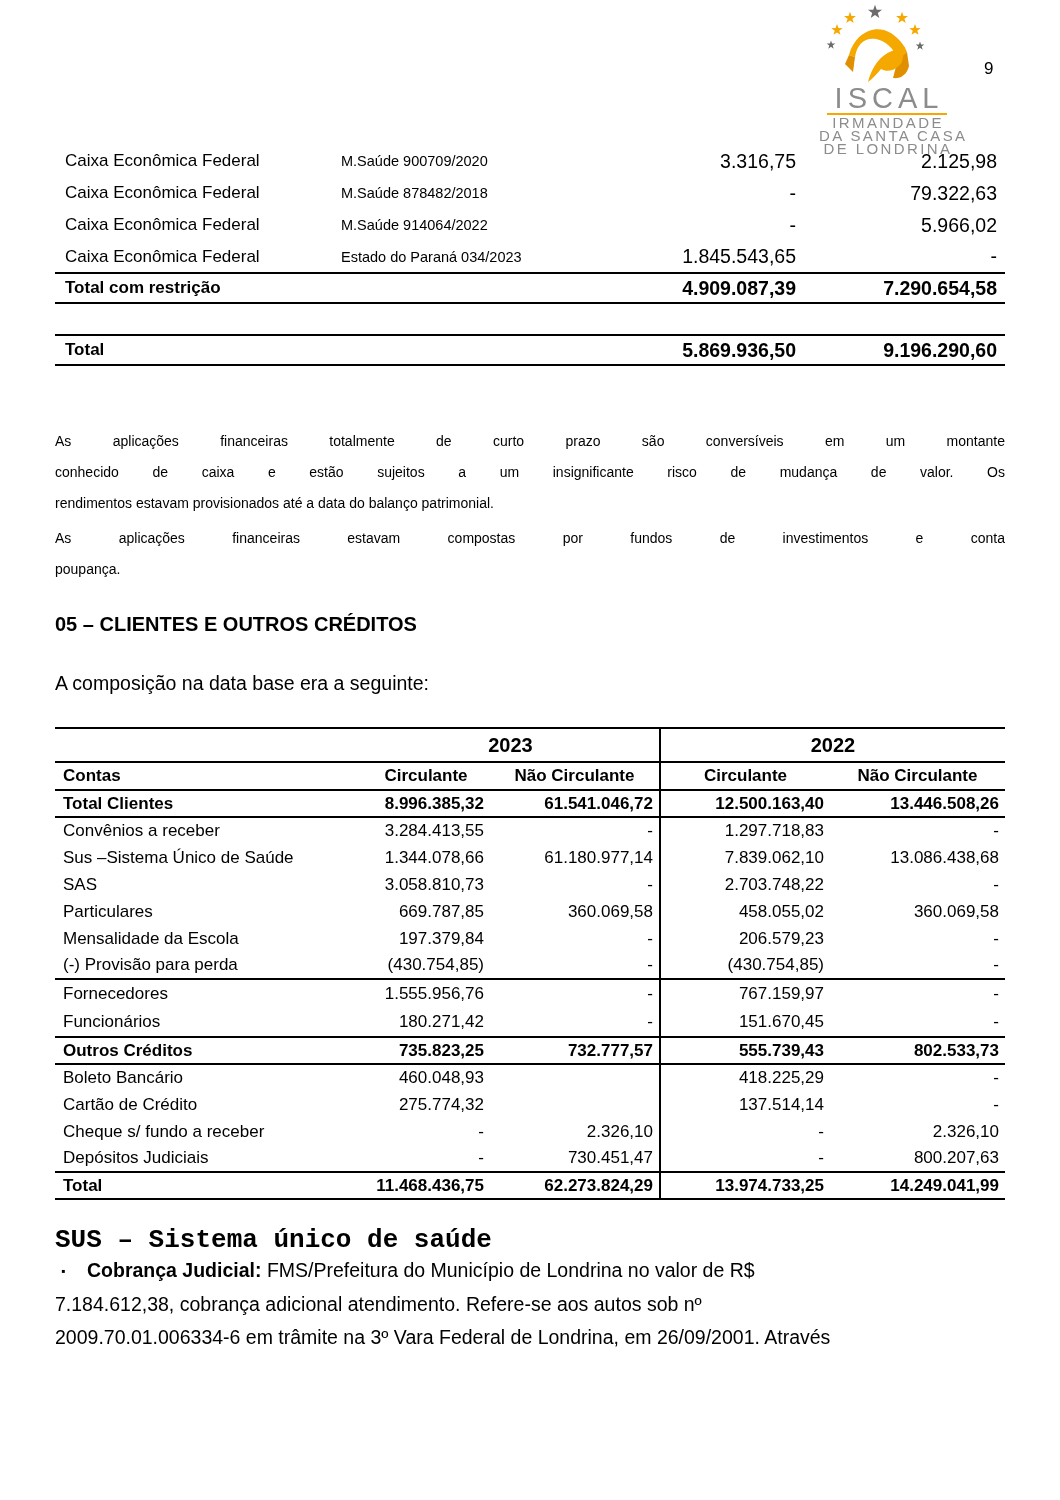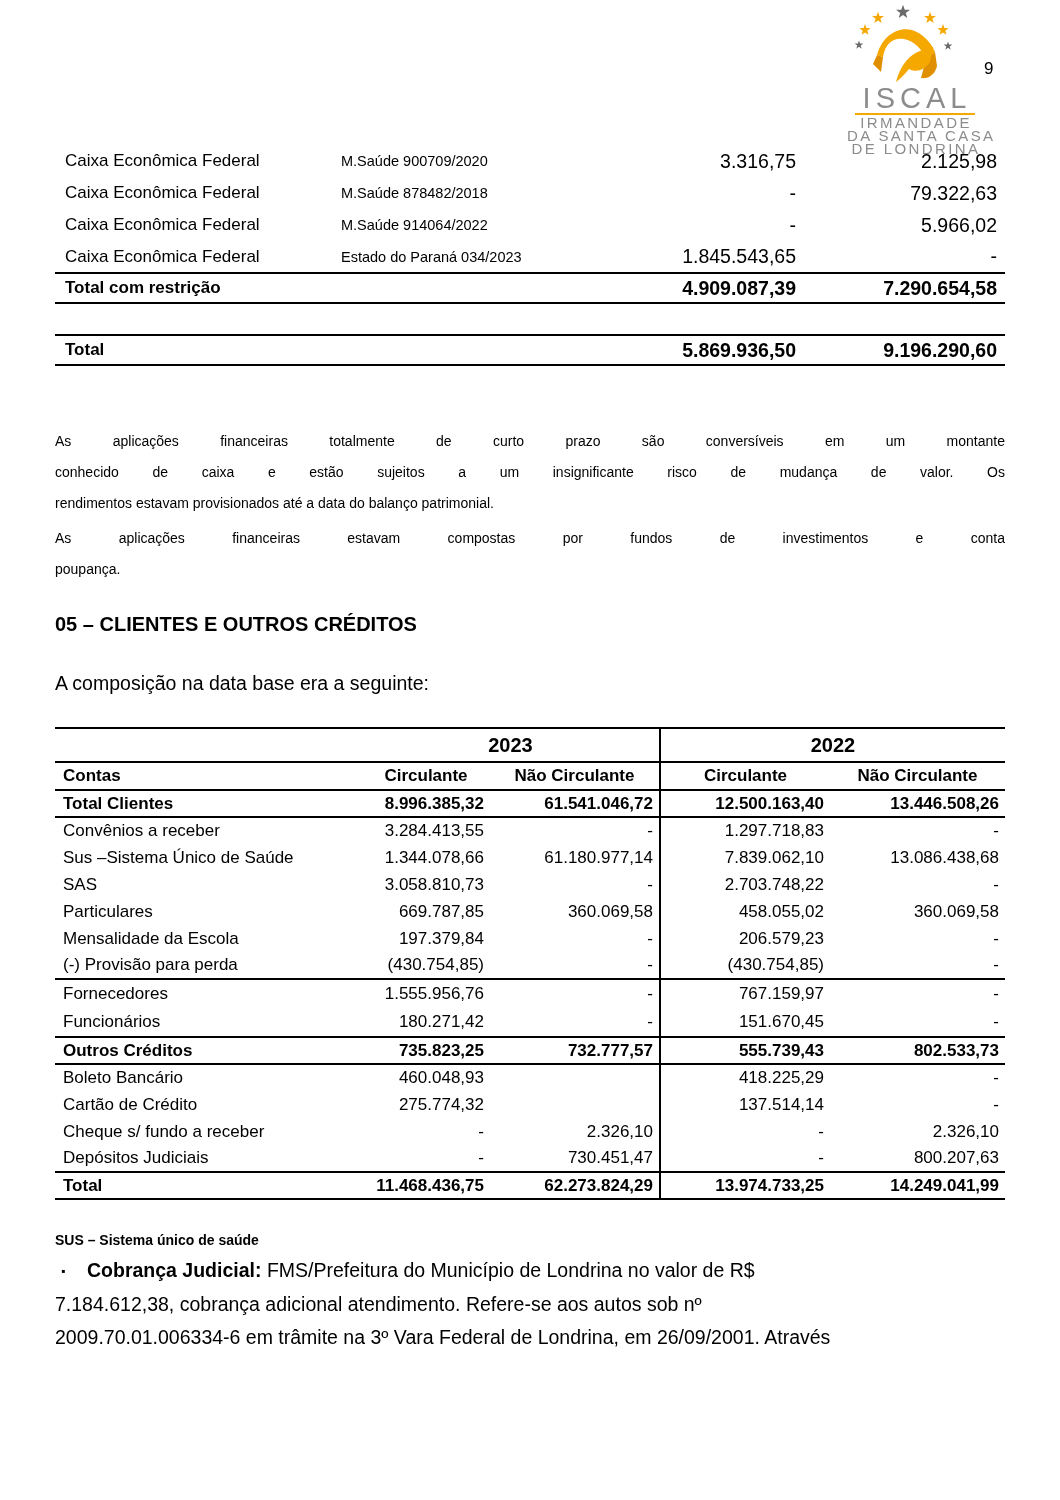--- a/index.html
+++ b/index.html
@@ -4,21 +4,21 @@
 <style>
   html,body { margin:0; padding:0; background:#ffffff; }
   .page {
     position:relative; width:1060px; height:1500px; background:#ffffff;
     font-family:"Liberation Sans","DejaVu Sans",sans-serif; color:#000;
     overflow:hidden;
   }
   .content { position:absolute; left:55px; top:0; width:950px; }
 
   
-  .logo { position:absolute; left:845px; top:5px; width:140px; }
+  .logo { position:absolute; left:817px; top:5px; width:140px; }
   .logo svg { display:block; overflow:visible; }
   .logo-name {
     font-size:29px; line-height:26px; letter-spacing:5px; text-indent:4px;
     color:#8c8c8c; text-align:center; margin:0 10px; padding-bottom:2px;
     border-bottom:2px solid #f5a800;
   }
   .logo-sub {
     font-size:15px; line-height:11px; letter-spacing:2.4px; text-indent:2px;
     color:#8c8c8c; text-align:center; margin-top:2px; white-space:nowrap;
   }
@@ -53,21 +53,21 @@
   .maintable td.div { border-right:2px solid #000; }
 
   
   .bline { font-size:14px; line-height:31px; }
   .just { text-align:justify; text-align-last:justify; }
   .para1 { margin-top:60px; }
   .para2 { margin-top:4px; }
   .sec-heading { margin-top:26px; font-size:20px; font-weight:700; line-height:26px; }
   .sec-intro { margin-top:31px; font-size:19.5px; line-height:31px; }
 
-  .sus-heading { margin-top:26px; font-size:14px; font-weight:700; line-height:28px; }
+  .sus-heading { margin-top:26px; font-size:26px; font-weight:700; line-height:28px;font-family:Liberation Mono, monospace; }
   .sus-line { font-size:19.5px; line-height:33px; }
   .bullet-sq { display:inline-block; width:26px; padding-left:6px; font-size:12px; vertical-align:2px; }
   .bold-inline { font-weight:700; }
 </style>
 </head>
 <body>
 
 <div class="page">
 
   <div class="logo">

